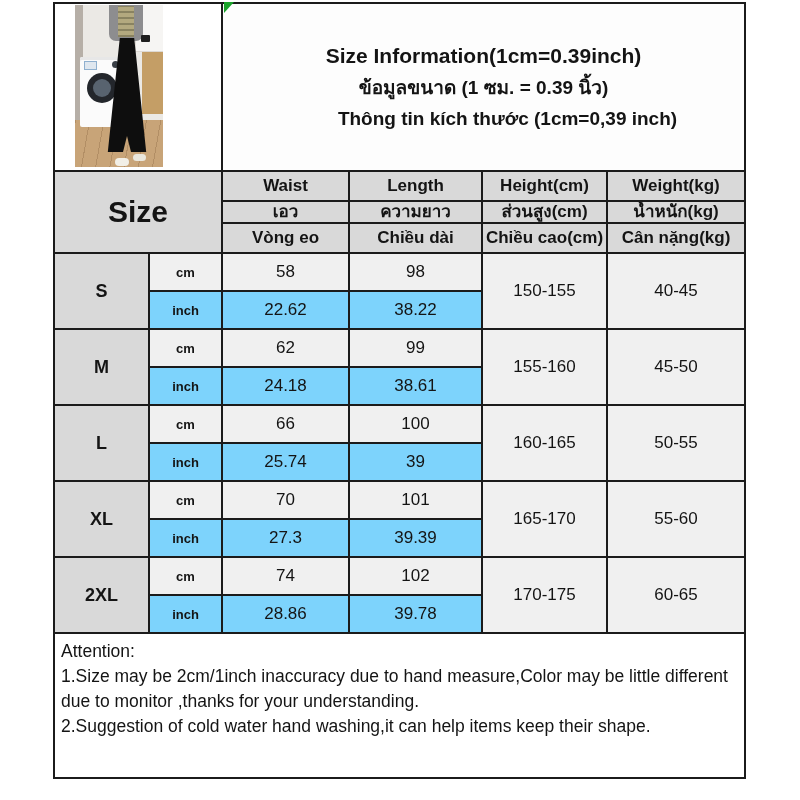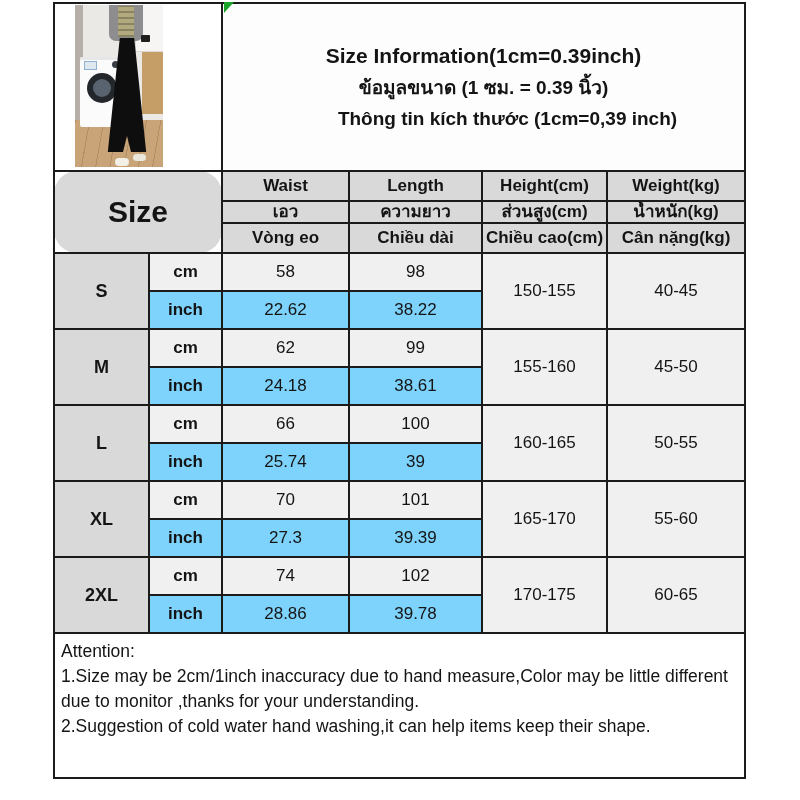--- a/index.html
+++ b/index.html
@@ -15,25 +15,25 @@
     border:2px solid #1b1b1b; text-align:center; vertical-align:middle;
     padding:0; overflow:hidden;
   }
   
   .photo-cell { background:#ffffff; vertical-align:top; }
   .title-cell { background:#fdfdfd; }
   .t-en { font-size:21px; font-weight:bold; margin-bottom:7px; }
   .t-th { font-size:19px; font-weight:bold; margin-bottom:7px; line-height:1.35; }
   .t-vi { font-size:19px; font-weight:bold;margin-left:48px; }
   
-  .size-head { background:#d9d9d9; font-size:30px; font-weight:bold;border-radius:23px; }
+  .size-head { background:#d9d9d9; font-size:30px; font-weight:bold; }
   .hc { background:#d9d9d9; font-weight:bold; font-size:17px; line-height:1.2;margin-top:38px; }
   
   .size-cell { background:#d9d9d9; font-weight:bold; font-size:18px; }
-  .unit-cell { font-weight:bold; font-size:17px;margin-left:27px; }
+  .unit-cell { font-weight:bold; font-size:13px;margin-left:27px; }
   .val, .range { font-size:17px;margin-top:48px; }
   tr.cm-row td.shade { background:#f0f0f0; }
   tr.inch-row td { background:#7dd3fc; }
   .range { background:#f0f0f0; }
   
   .attention {
     text-align:left; vertical-align:top; background:#ffffff;
     font-size:17.5px; line-height:25px; padding:5px 8px 0 6px;
   }
   

